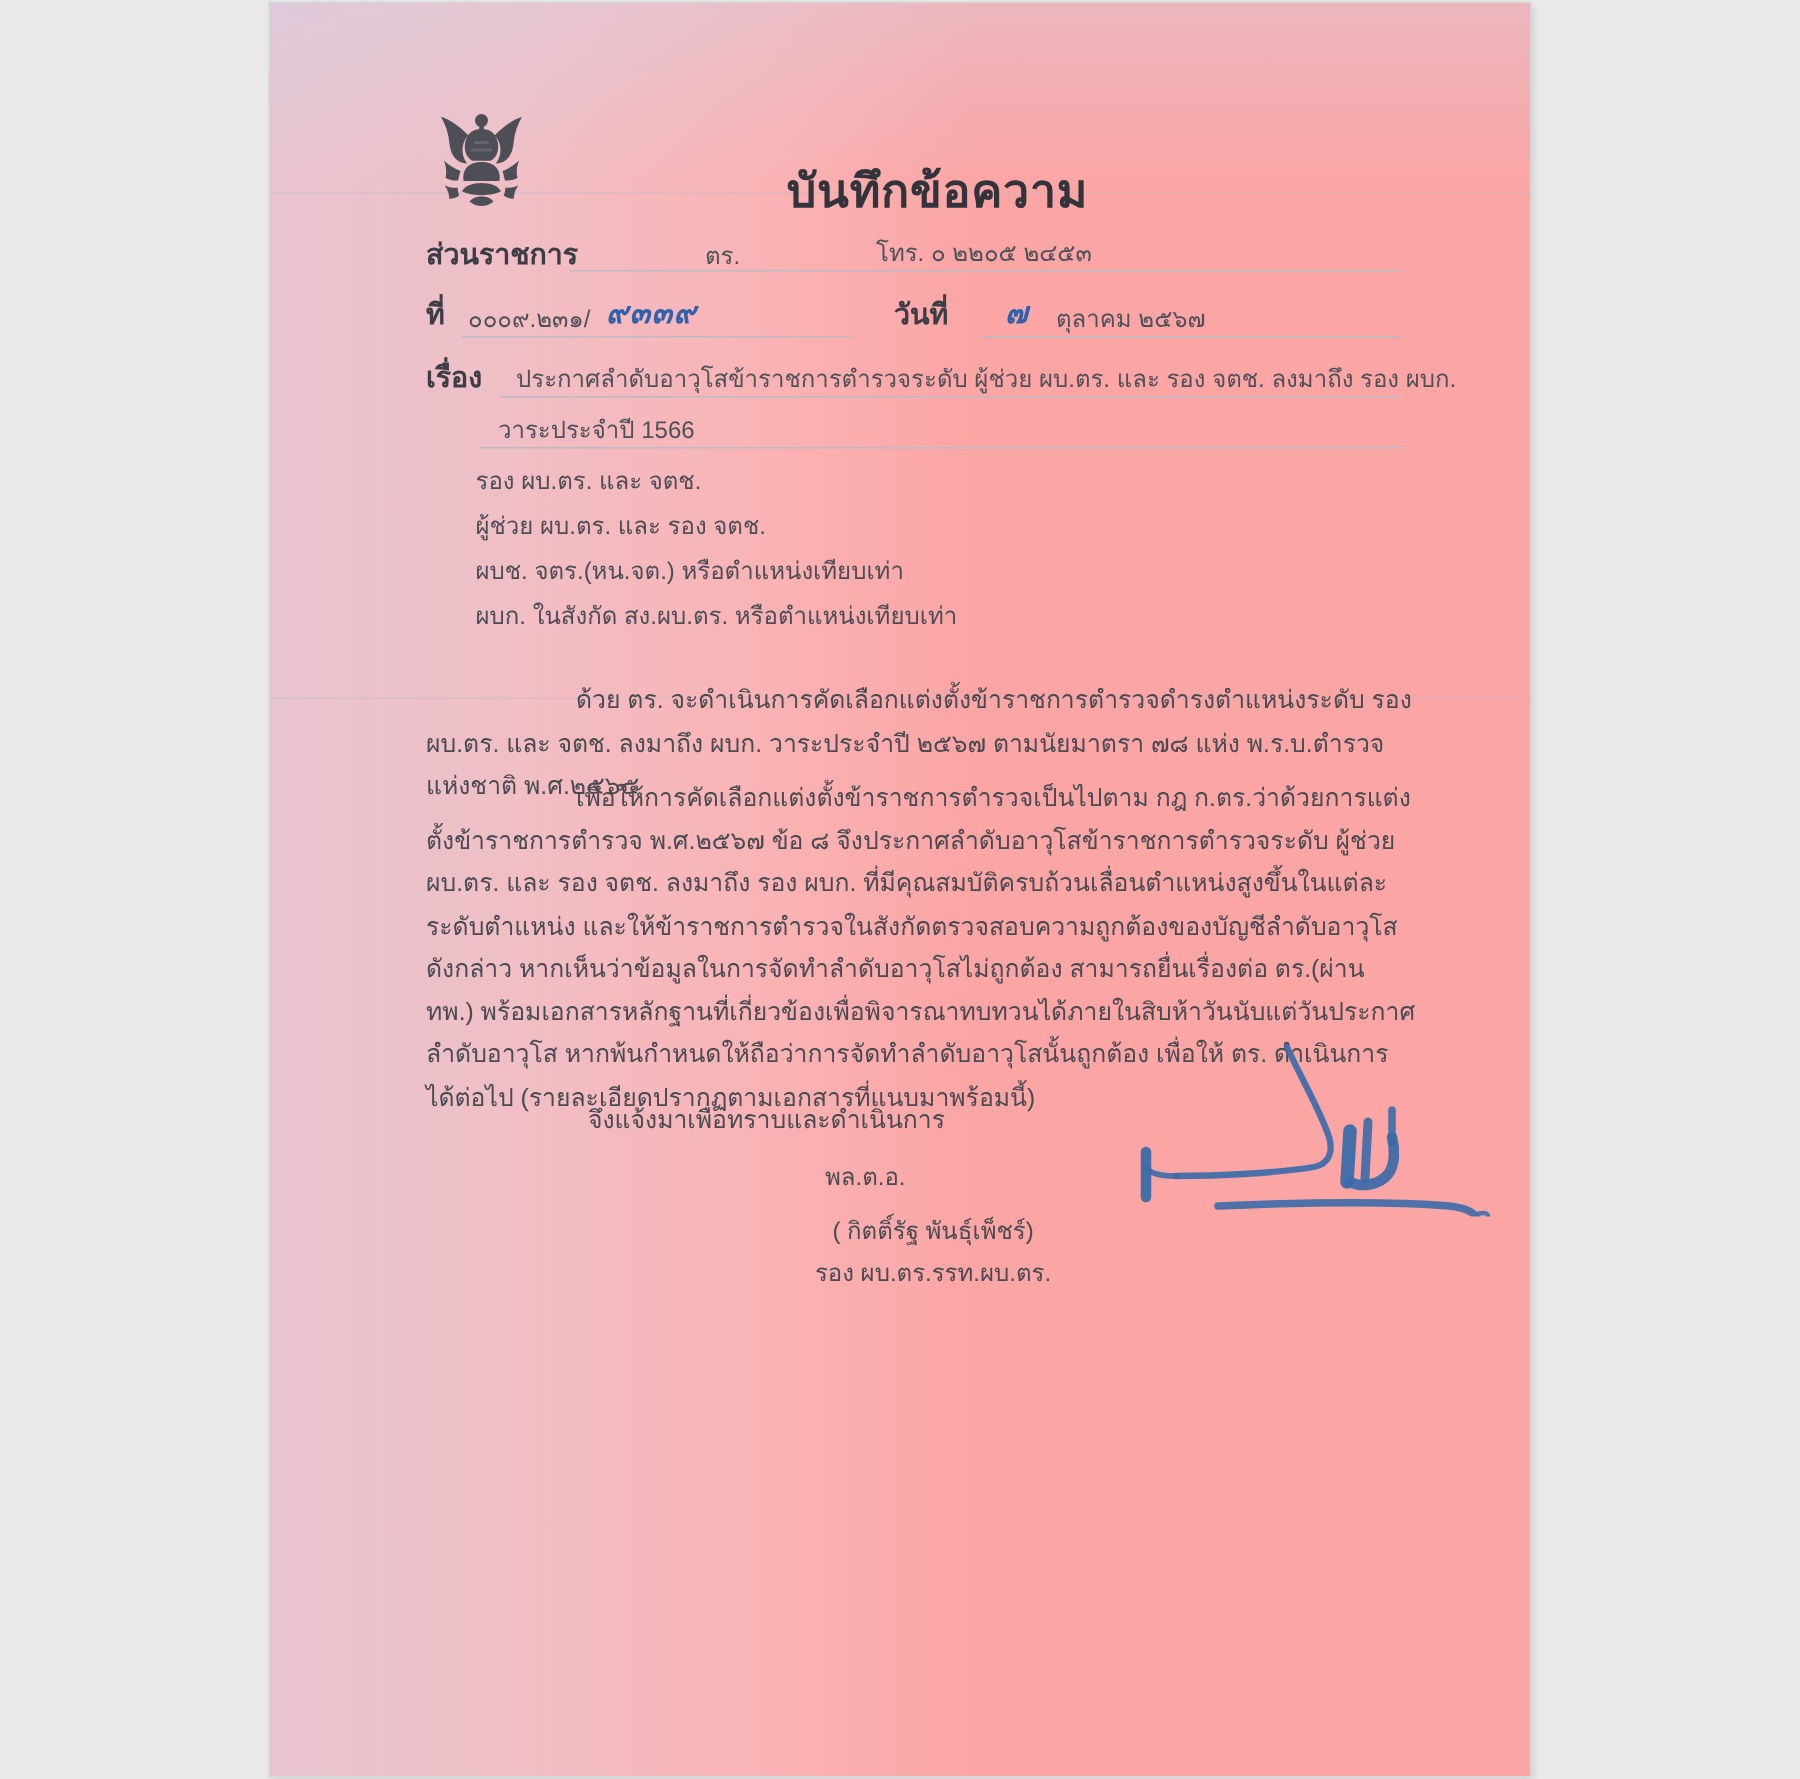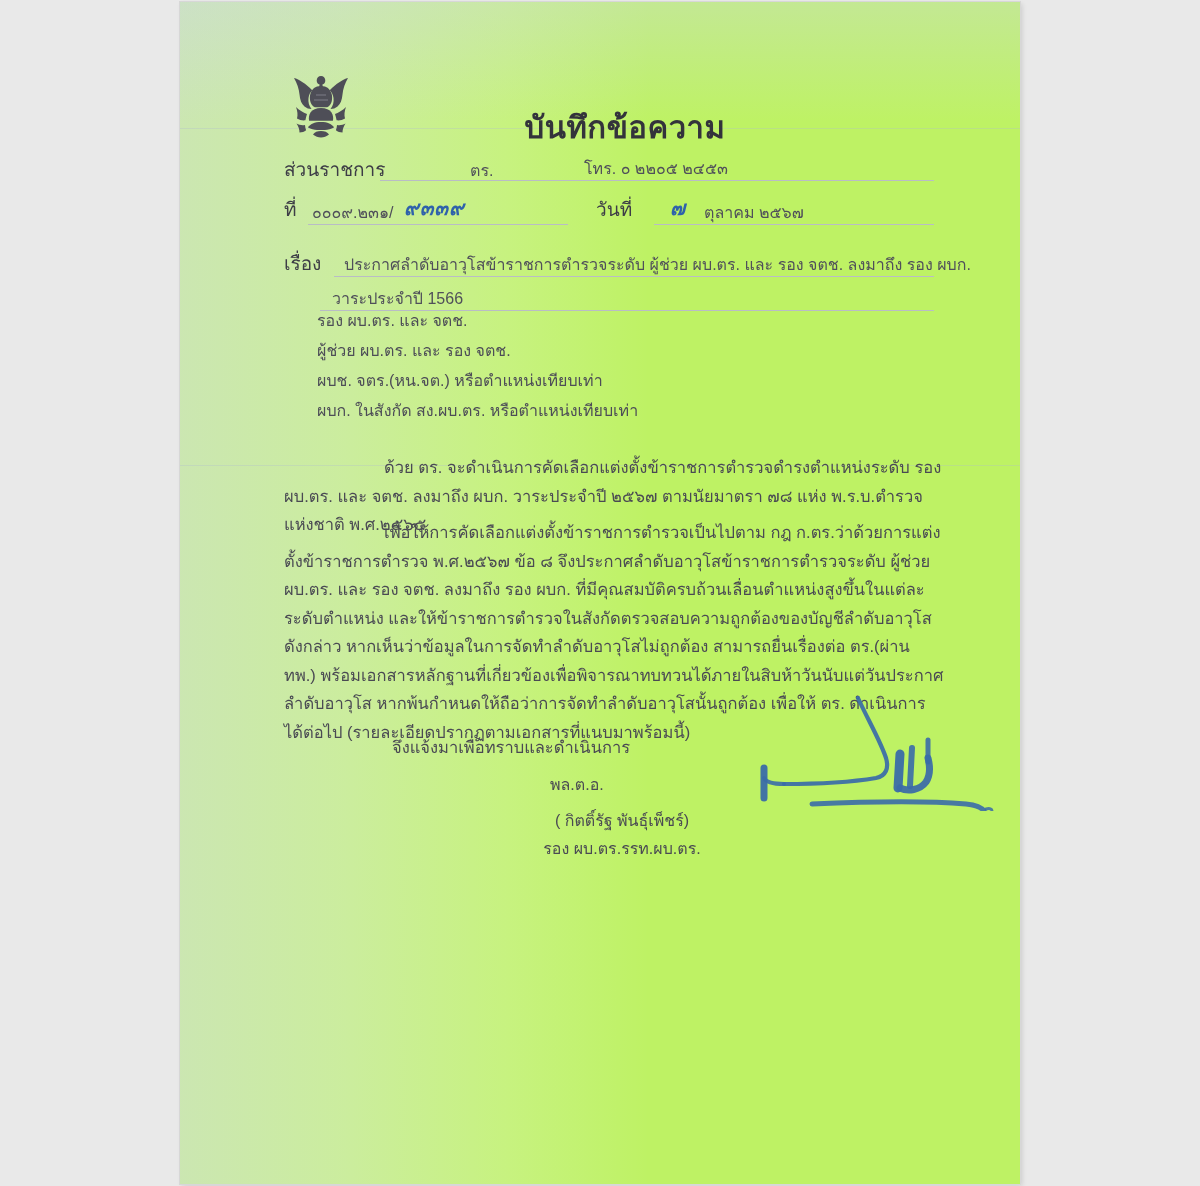--- a/index.html
+++ b/index.html
@@ -15,21 +15,21 @@
     font-family: "Liberation Sans", "DejaVu Sans", sans-serif;
   }
 
   
   .page {
     position: absolute;
     left: 180px;
     top: 2px;
     width: 840px;
     height: 1182px;
-    background: #bef264;
+    background: #fca5a5;
     box-shadow: 0 0 0 1px #d7d7d7, 2px 2px 5px rgba(0,0,0,0.13);
     overflow: hidden;
   }
   
   .scan-tint {
     position: absolute;
     left: 0; top: 0;
     width: 56%;
     height: 100%;
     background: linear-gradient(90deg,
@@ -93,21 +93,21 @@
     left: 104px;
     width: 650px;
     height: 30px;
     color: #4a4a52;
   }
   .fld-label {
     position: absolute;
     left: 0;
     top: 0;
     font-size: 19px;
-    font-weight: normal;
+    font-weight: bold;
     color: #3d3d46;
     white-space: nowrap;
   }
   .rule {
     position: absolute;
     border-bottom: 1px solid #b9bcc6;
   }
   .fld-val {
     position: absolute;
     font-size: 16px;
@@ -222,21 +222,21 @@
       <span class="fld-val" style="left:28px; top:6px">๐๐๐๙.๒๓๑/</span>
       <span class="hand" style="left:120px; top:-2px">๙๓๓๙</span>
       <span class="rule" style="left:24px; top:30px; width:260px"></span>
 
       <span class="fld-label" style="left:312px; top:0">วันที่</span>
       <span class="hand" style="left:386px; top:-2px">๗</span>
       <span class="fld-val" style="left:420px; top:6px">ตุลาคม ๒๕๖๗</span>
       <span class="rule" style="left:370px; top:30px; width:280px"></span>
     </div>
 
-    <div class="form-row" style="top:246px; height:60px">
+    <div class="form-row" style="top:234px; height:60px">
       <span class="fld-label" style="top:0">เรื่อง</span>
       <span class="fld-val" style="left:60px; top:4px">ประกาศลำดับอาวุโสข้าราชการตำรวจระดับ ผู้ช่วย ผบ.ตร. และ รอง จตช. ลงมาถึง รอง ผบก.</span>
       <span class="rule" style="left:50px; top:28px; width:600px"></span>
       <span class="fld-val" style="left:48px; top:38px">วาระประจำปี 1566</span>
       <span class="rule" style="left:36px; top:62px; width:614px"></span>
     </div>
 
     <div class="recipient" style="top:306px">รอง ผบ.ตร. และ จตช.</div>
     <div class="recipient" style="top:336px">ผู้ช่วย ผบ.ตร. และ รอง จตช.</div>
     <div class="recipient" style="top:396px">ผบก. ในสังกัด สง.ผบ.ตร. หรือตำแหน่งเทียบเท่า</div>

